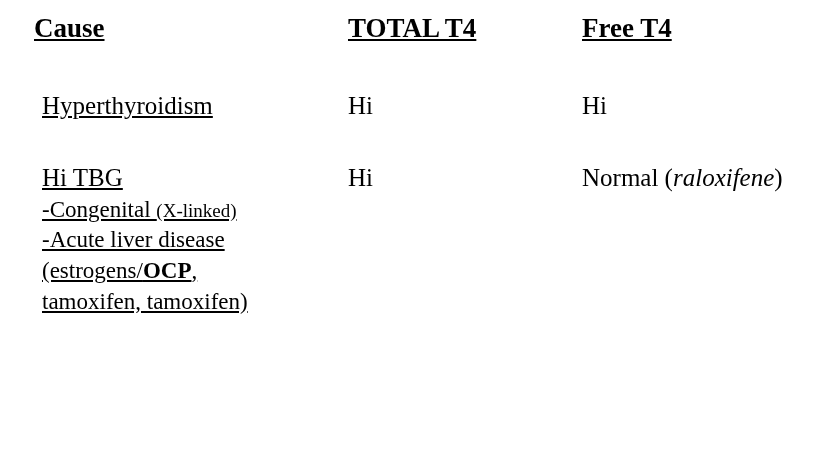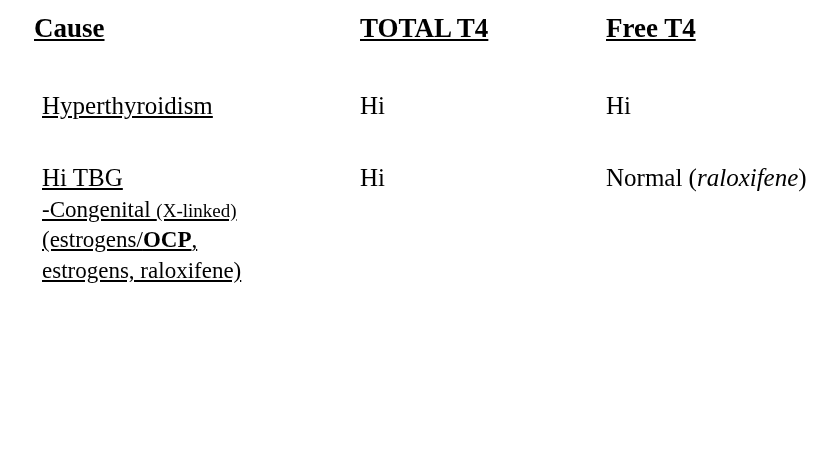--- a/index.html
+++ b/index.html
@@ -17,21 +17,21 @@
   .page {
     position: relative;
     width: 834px;
     height: 459px;
     box-sizing: border-box;
     padding: 12px 0 0 0;
   }
   .grid {
     display: grid;
     grid-template-columns: 310px 230px auto;
-    column-gap: 16px;
+    column-gap: 4px;
   }
   .header-row {
     margin-left: 34px;
   }
   .hdr {
     font-size: 27px;
     font-weight: bold;
     text-decoration: underline;
     line-height: 1.2;
     white-space: nowrap;
@@ -95,21 +95,22 @@
     </div>
     <div class="cell-val">Hi</div>
     <div class="cell-val">Hi</div>
   </div>
 
   <div class="grid row row-tbg">
     <div class="cell-label">
       <span class="label-underline">Hi TBG</span>
       <div class="sub-list">
         <div><span>-Congenital </span><span class="small-paren">(X-linked)</span></div>
+        <div><span>-Acute liver disease</span></div>
         <div><span>(estrogens/</span><span class="bold">OCP</span><span>,</span></div>
-        <div>estrogens, raloxifene)</div>
+        <div>tamoxifen, tamoxifen)</div>
       </div>
     </div>
     <div class="cell-val">Hi</div>
     <div class="cell-val"><span>Normal (</span><span class="ital">raloxifene</span><span>)</span></div>
   </div>
 
 </div>
 
 </body></html>

